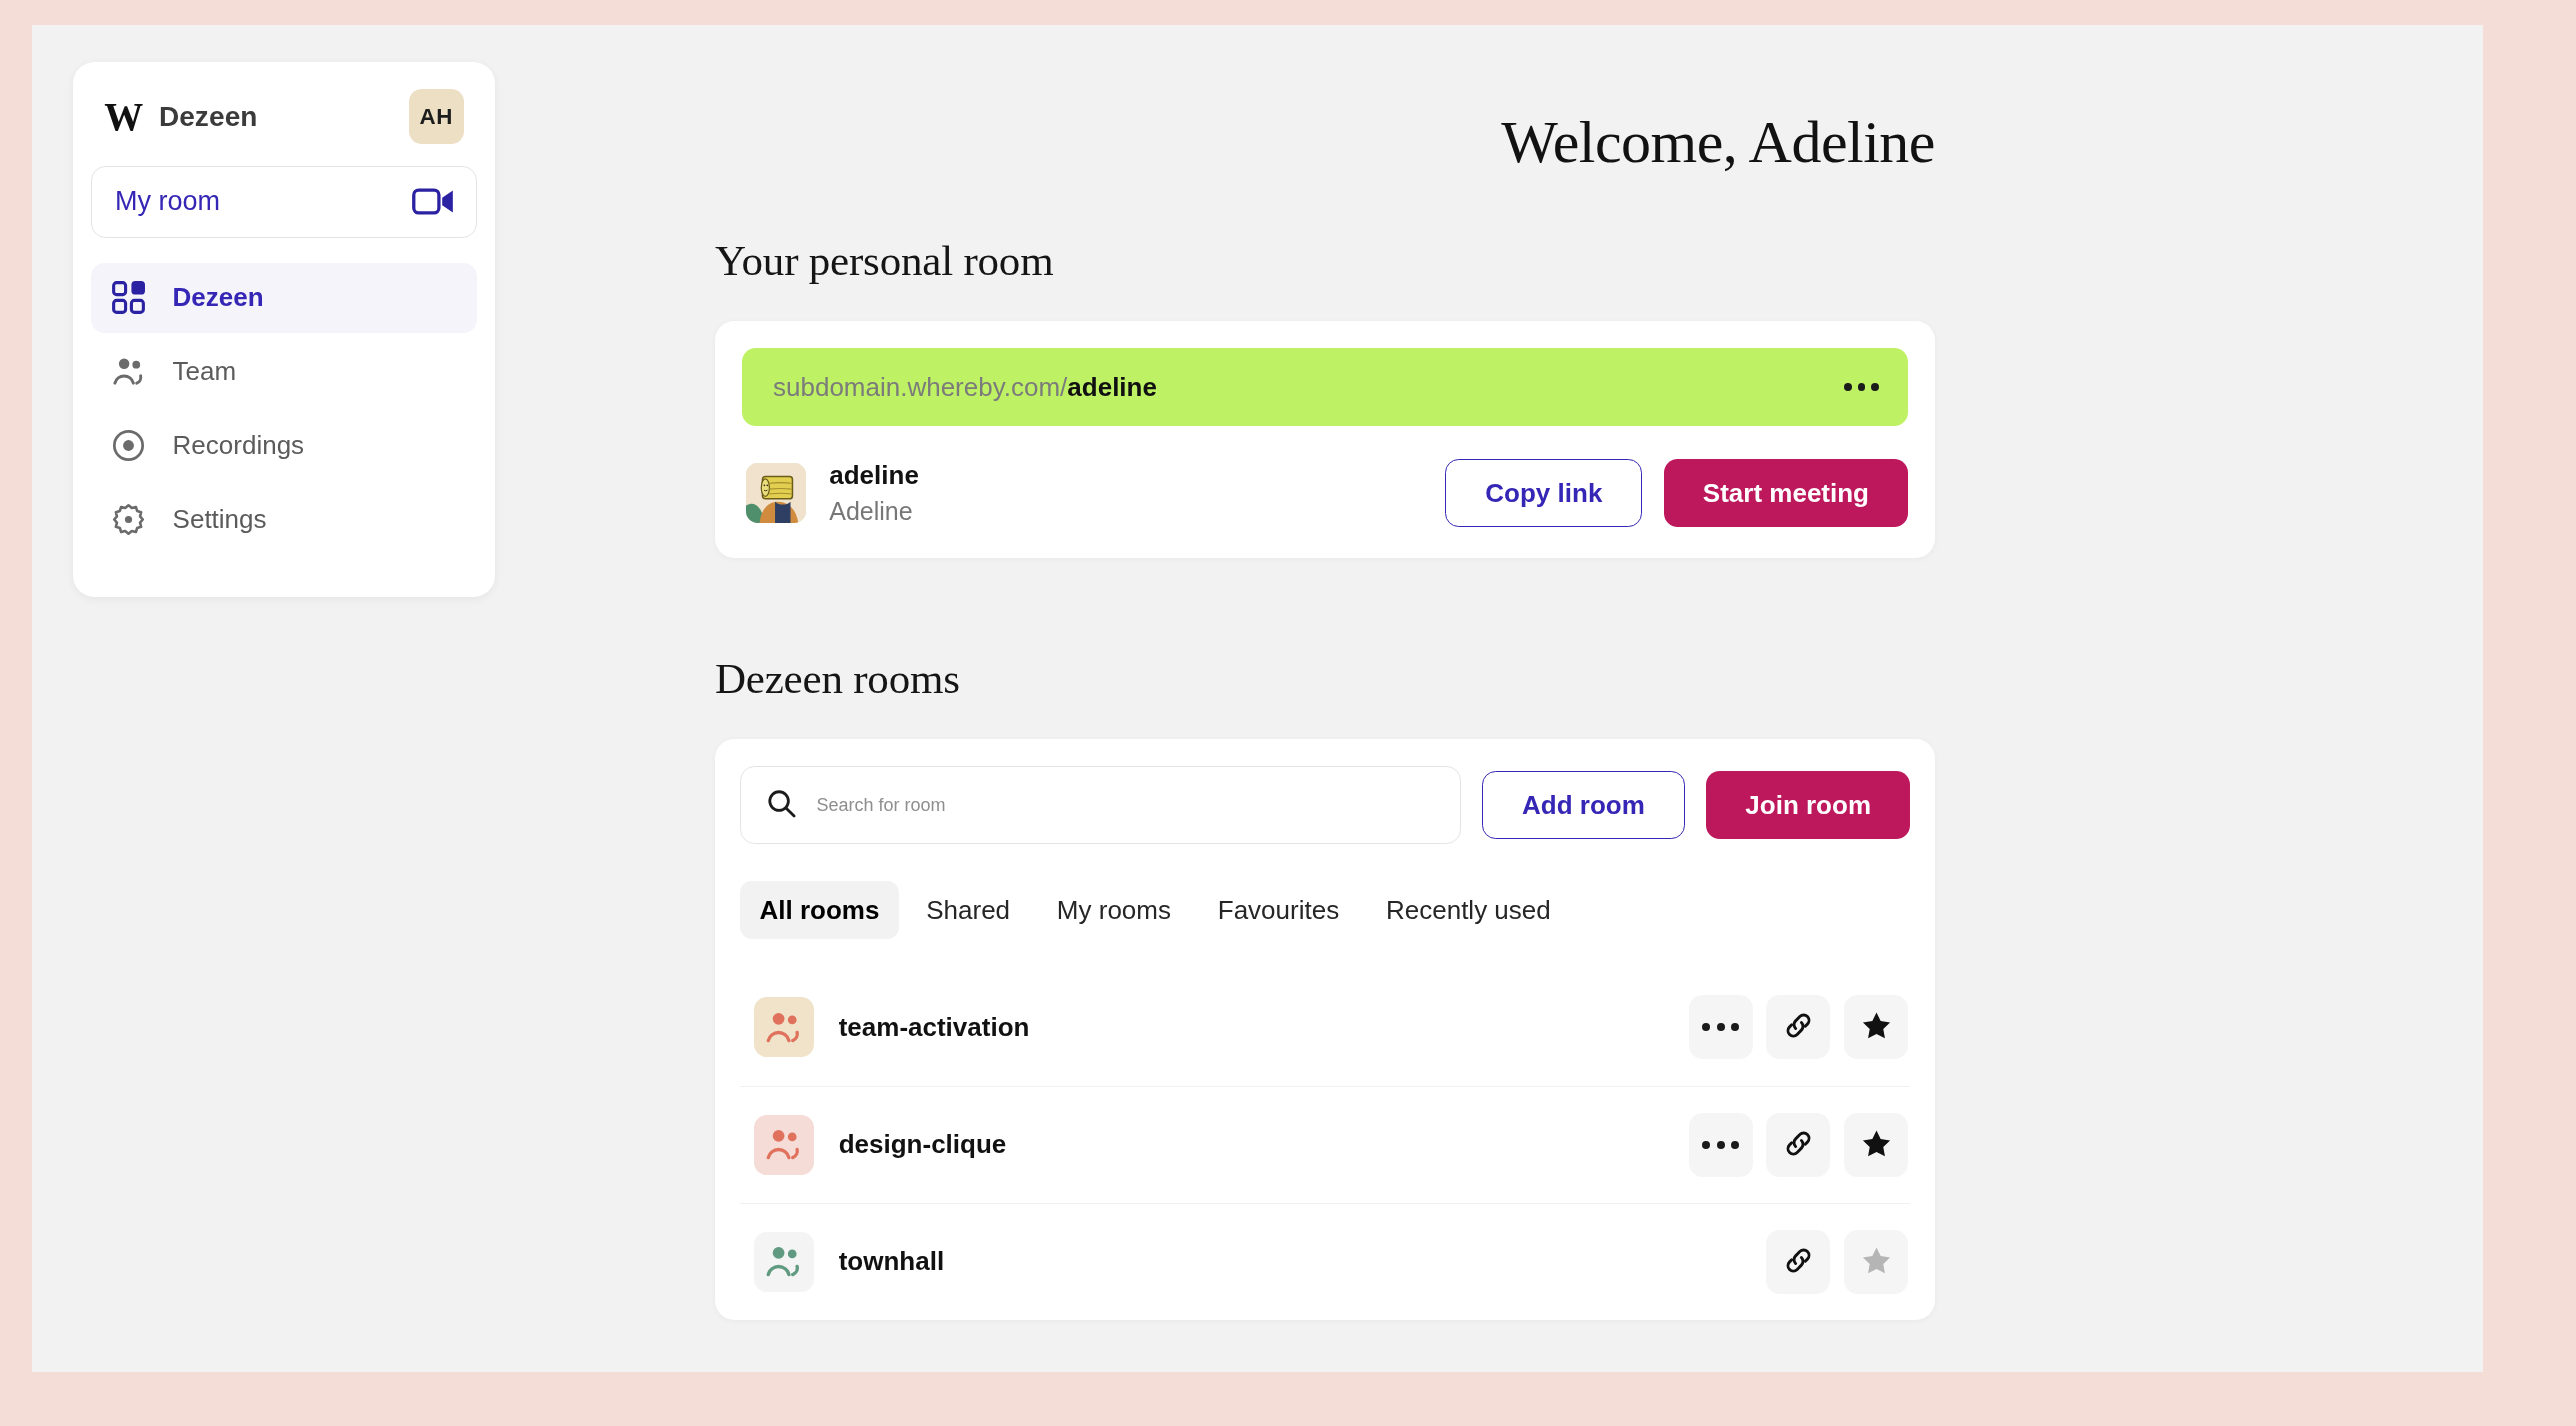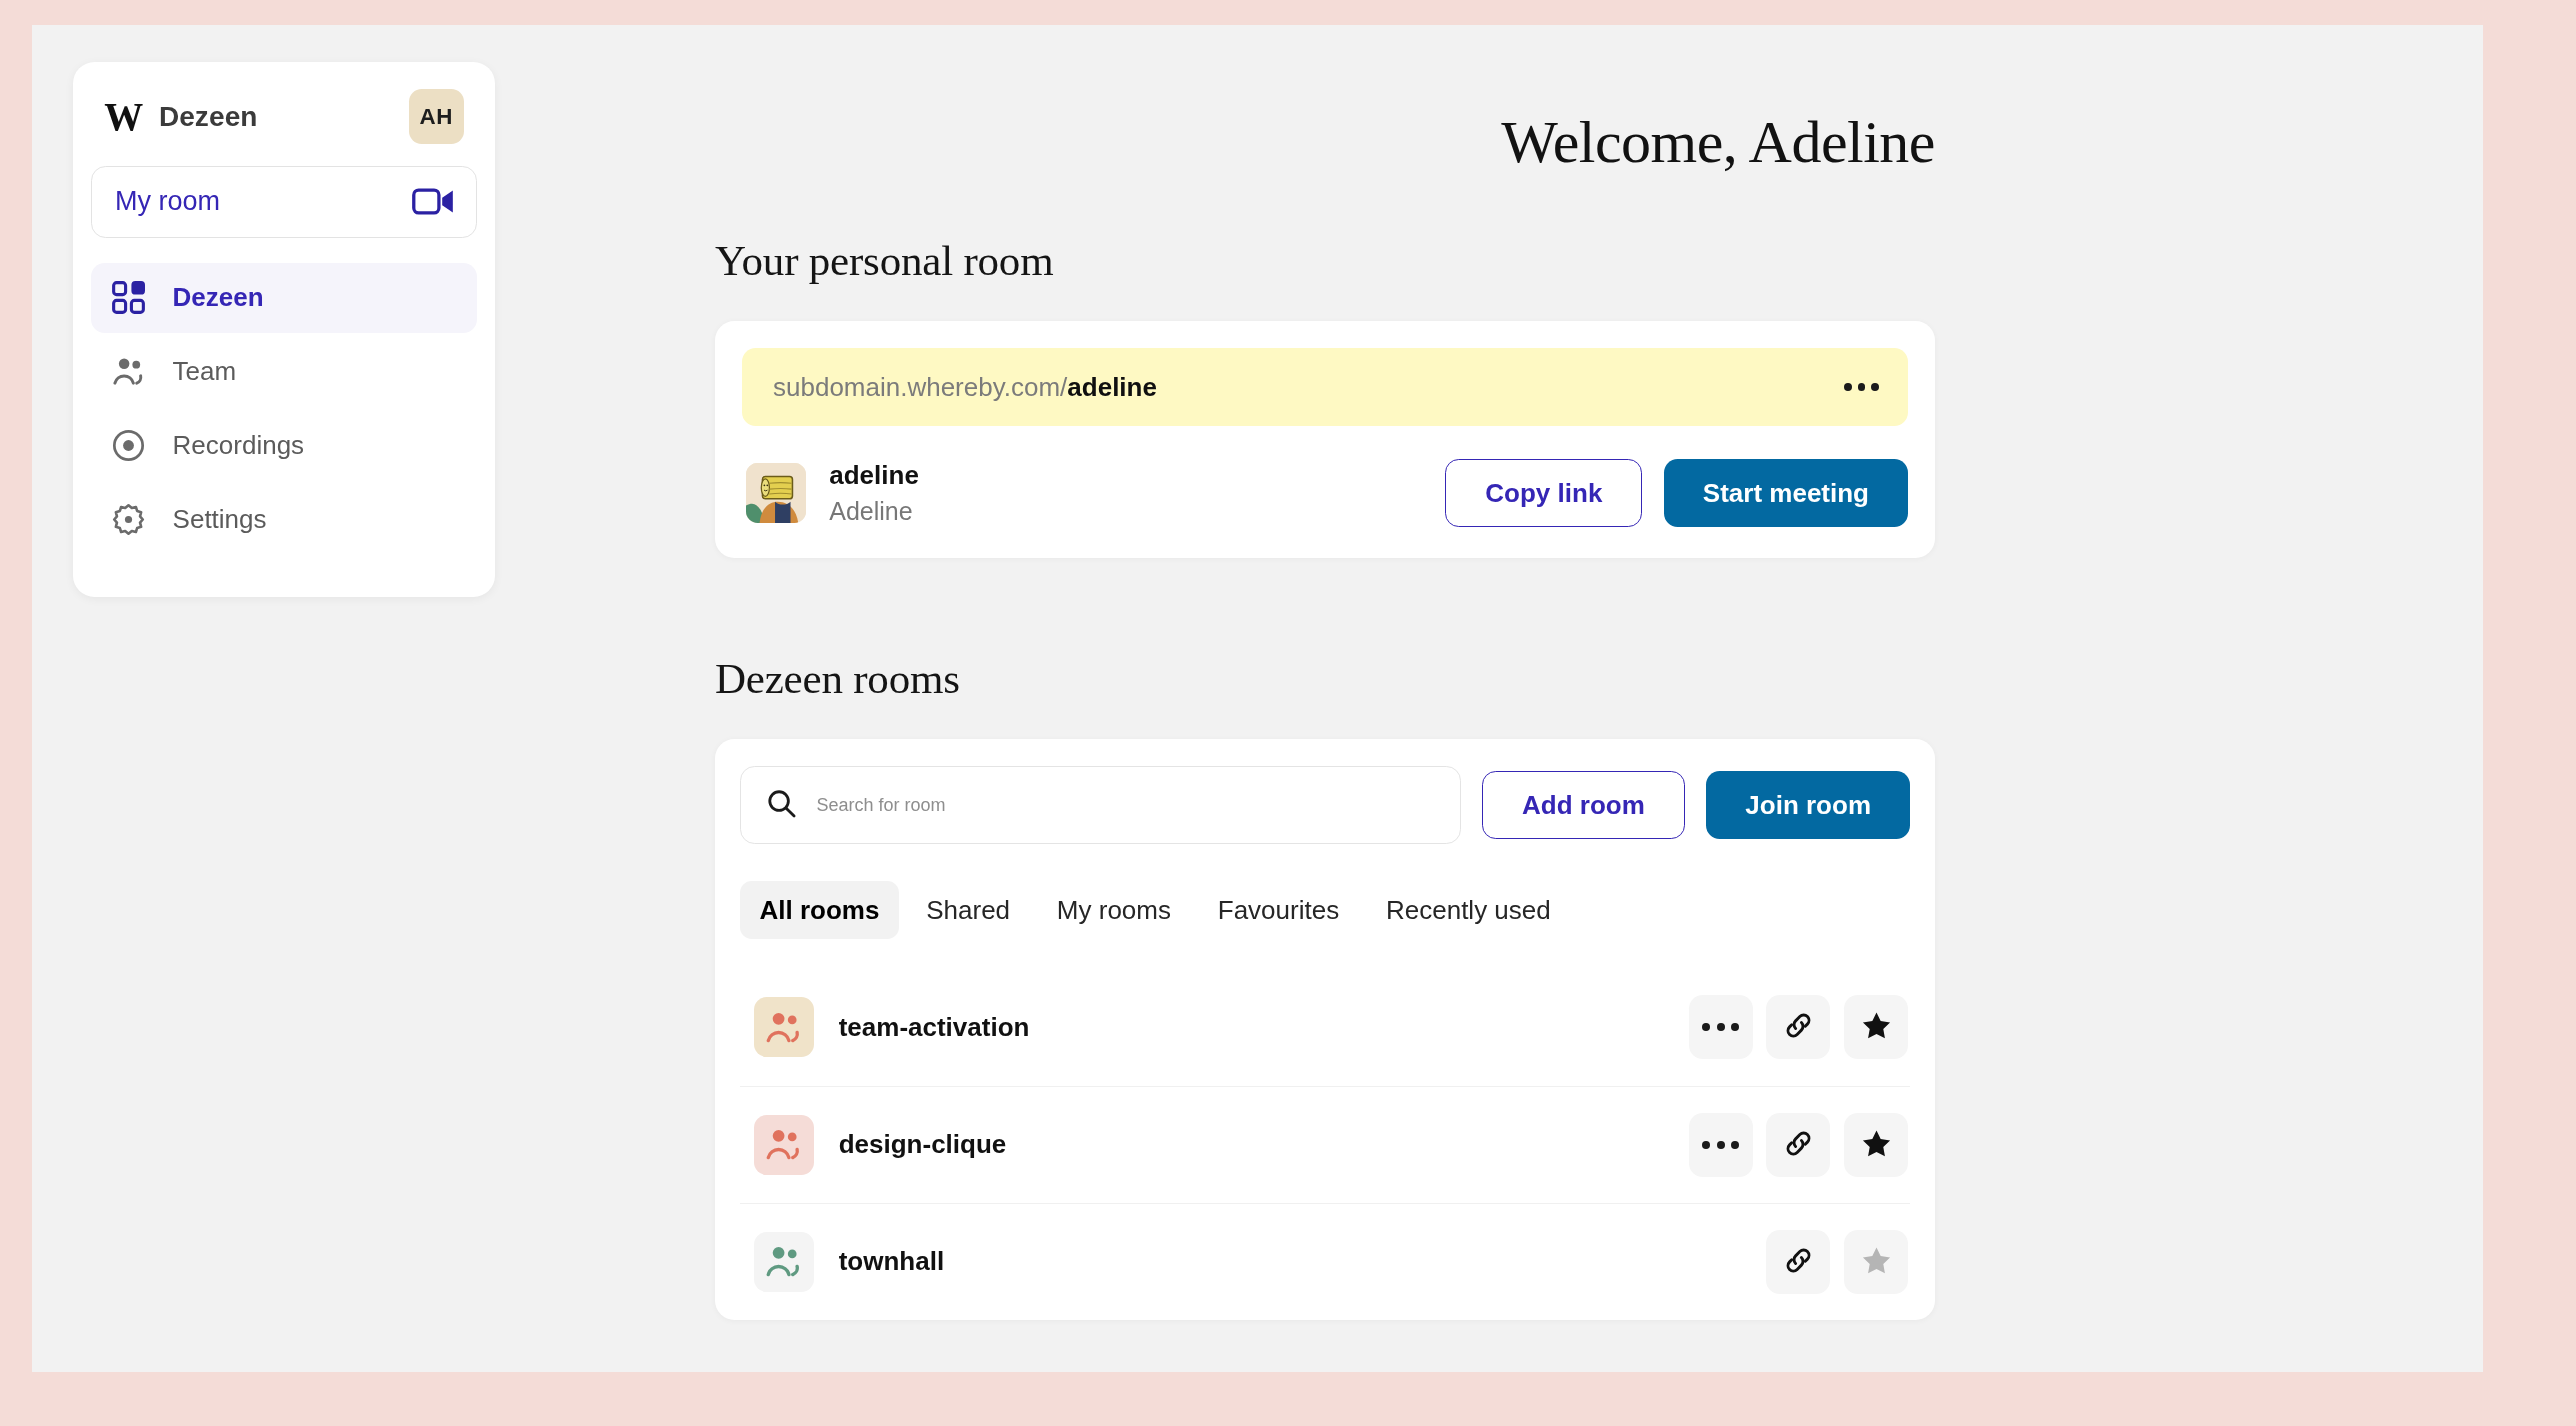--- a/index.html
+++ b/index.html
@@ -166,21 +166,21 @@
   }
 
   
   .personal-card {
     margin-top: 36px;
     padding: 27px 27px 31px 27px;
   }
 
   .url-bar {
     height: 78px;
-    background: #fef9c3;
+    background: #bef264;
     border-radius: 13.7px;
     display: flex;
     align-items: center;
     padding: 0 29px 0 31px;
     cursor: pointer;
   }
 
   .url-text {
     font-size: 26px;
     color: #7b7b7b;
@@ -247,21 +247,21 @@
     font-family: "Liberation Sans", sans-serif;
   }
 
   .btn-outline {
     background: #ffffff;
     border: 1.5px solid #3526b5;
     color: #3526b5;
   }
 
   .btn-primary {
-    background: #0369a1;
+    background: #be185d;
     color: #ffffff;
   }
 
   .btn-lg { height: 68px; padding: 0 39px; }
 
   
   .rooms-section { margin-top: 96px; }
 
   .rooms-card { margin-top: 36px; padding: 27px 25px 0 25px; }
 

